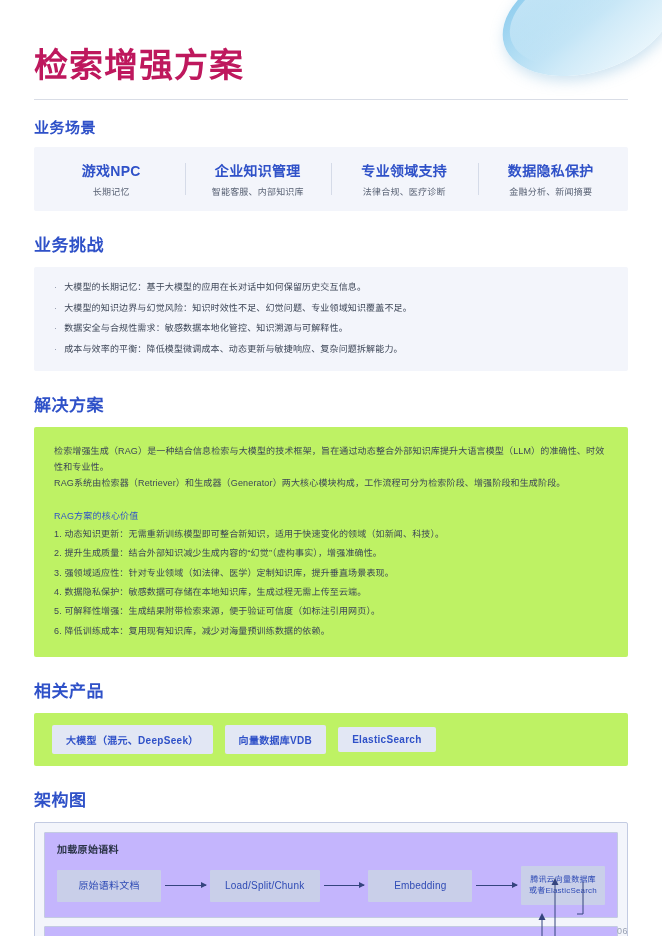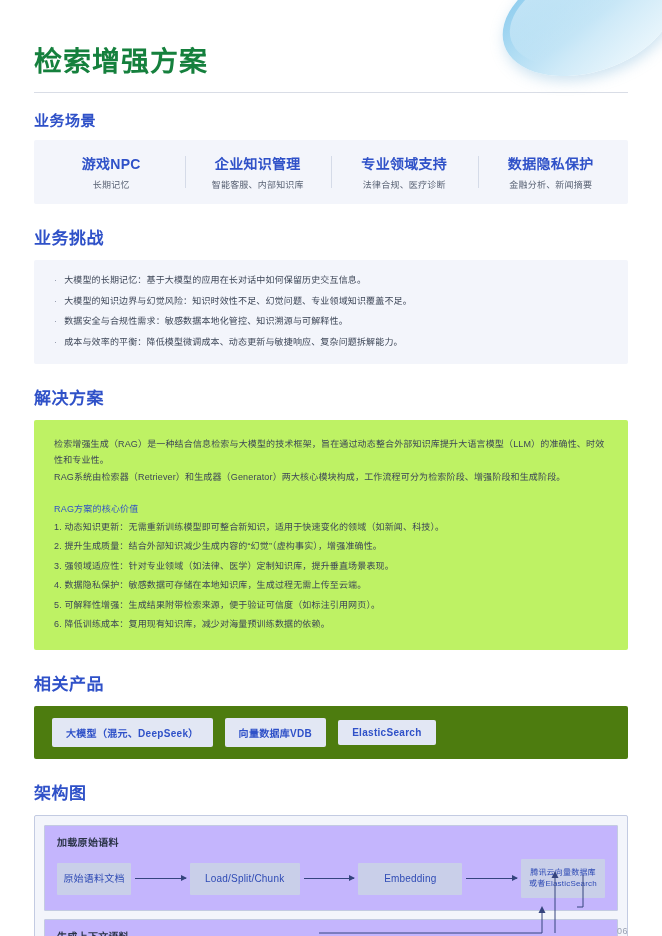--- a/index.html
+++ b/index.html
@@ -39,24 +39,24 @@
     position: absolute;
     inset: 5px 6px 10px 8px;
     border-radius: 50%;
     background: linear-gradient(160deg, rgba(255,255,255,0.55), rgba(255,255,255,0) 55%);
   }
 
   
   .main-title {
     position: relative;
     padding-top: 46px;
-    font-size: 28px;
+    font-size: 34px;
     font-weight: bold;
     letter-spacing: 1px;
-    color: #15803d;
+    color: #be185d;
     line-height: 1.15;
   }
 
   .title-rule {
     margin-top: 14px;
     height: 1px;
     background: #d9dde6;
   }
 
   
@@ -147,21 +147,21 @@
     font-size: 9px;
     line-height: 1.55;
     color: #3d4657;
     margin-bottom: 5.5px;
     letter-spacing: .15px;
   }
   .val-row:last-child { margin-bottom: 0; }
 
   
   .products {
-    background: #4d7c0f;
+    background: #bef264;
     border-radius: 2px;
     padding: 12px 18px;
     display: flex;
     gap: 12px;
     align-items: center;
   }
   .product-chip {
     background: #e2e7f4;
     color: #2f51c8;
     font-size: 10px;
@@ -323,21 +323,21 @@
     <span class="product-chip">ElasticSearch</span>
   </div>
 
   <h2 class="sec-h lvl2">架构图</h2>
   <div class="arch-wrap">
     <div class="arch">
 
       <div class="arch-band">
         <div class="band-title">加载原始语料</div>
         <div class="flow">
-          <div class="node" style="width:74px">原始语料文档</div>
+          <div class="node" style="width:104px">原始语料文档</div>
           <div class="arrow"></div>
           <div class="node" style="width:110px">Load/Split/Chunk</div>
           <div class="arrow"></div>
           <div class="node" style="width:104px">Embedding</div>
           <div class="arrow"></div>
           <div class="node sm-text" style="width:84px">
             <span>腾讯云向量数据库</span>
             <span>或者ElasticSearch</span>
           </div>
         </div>

